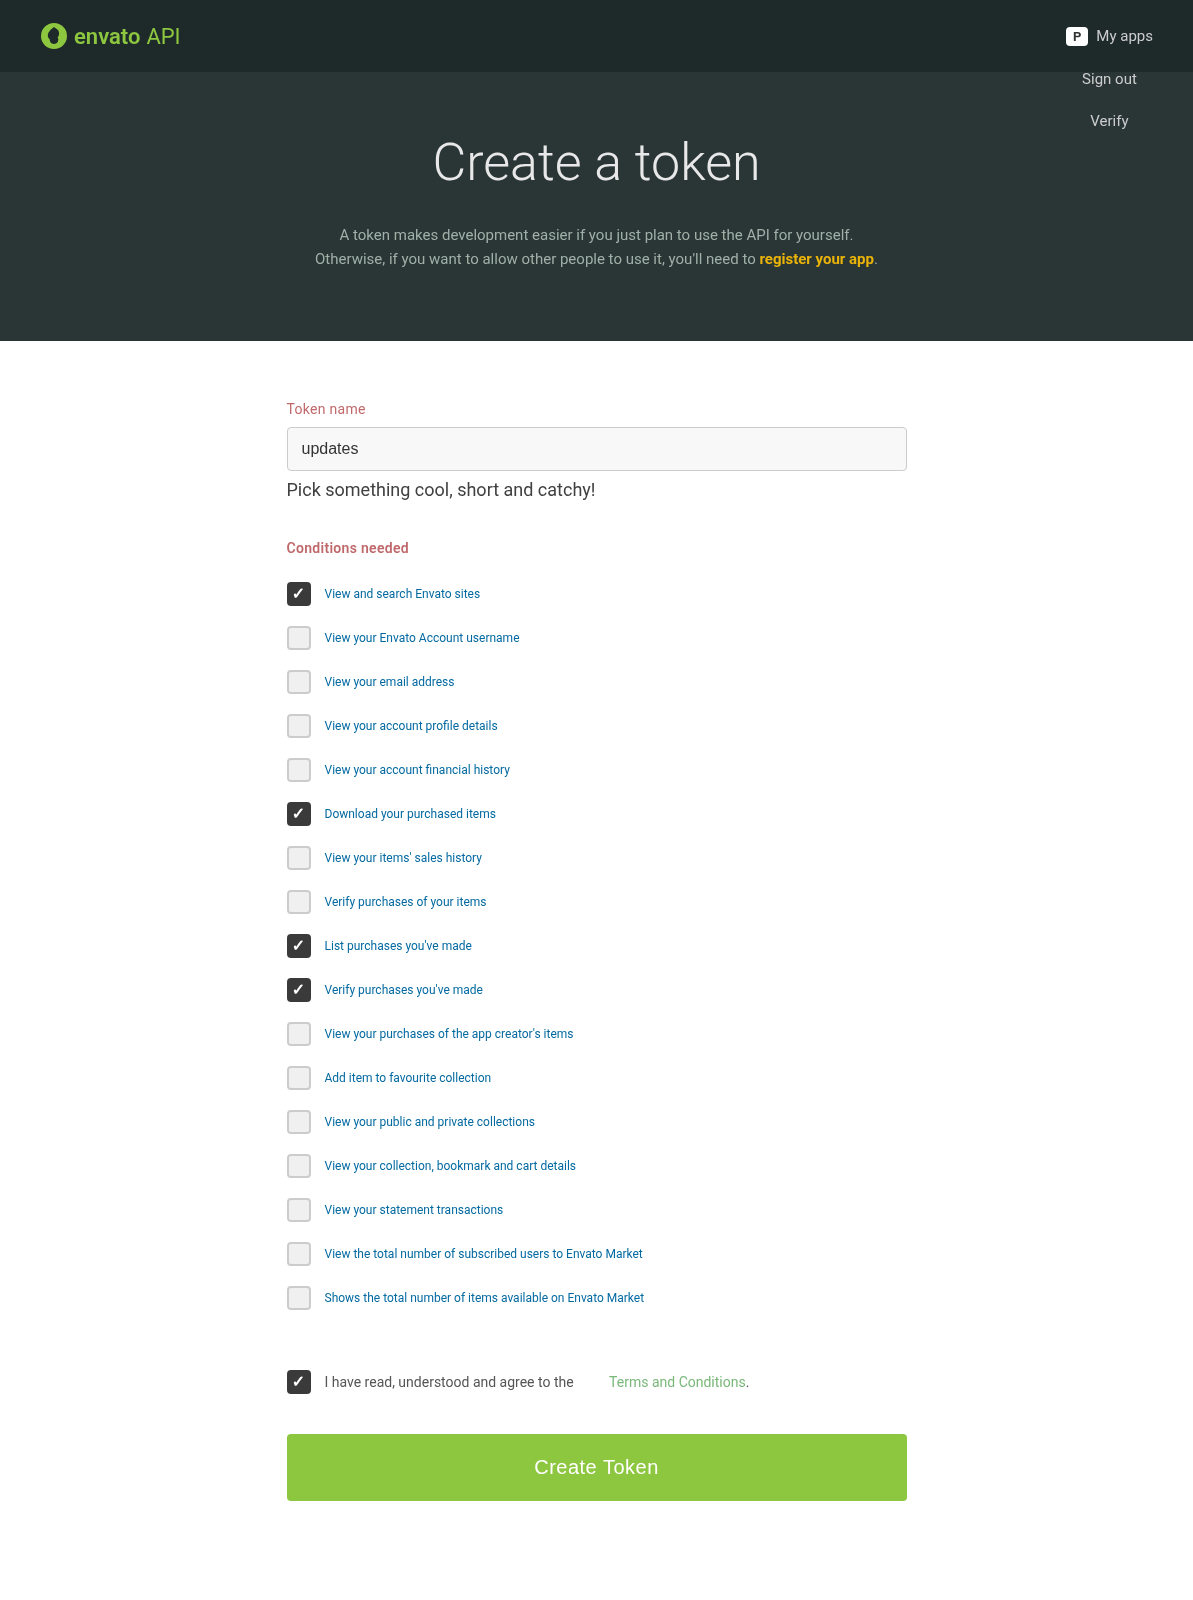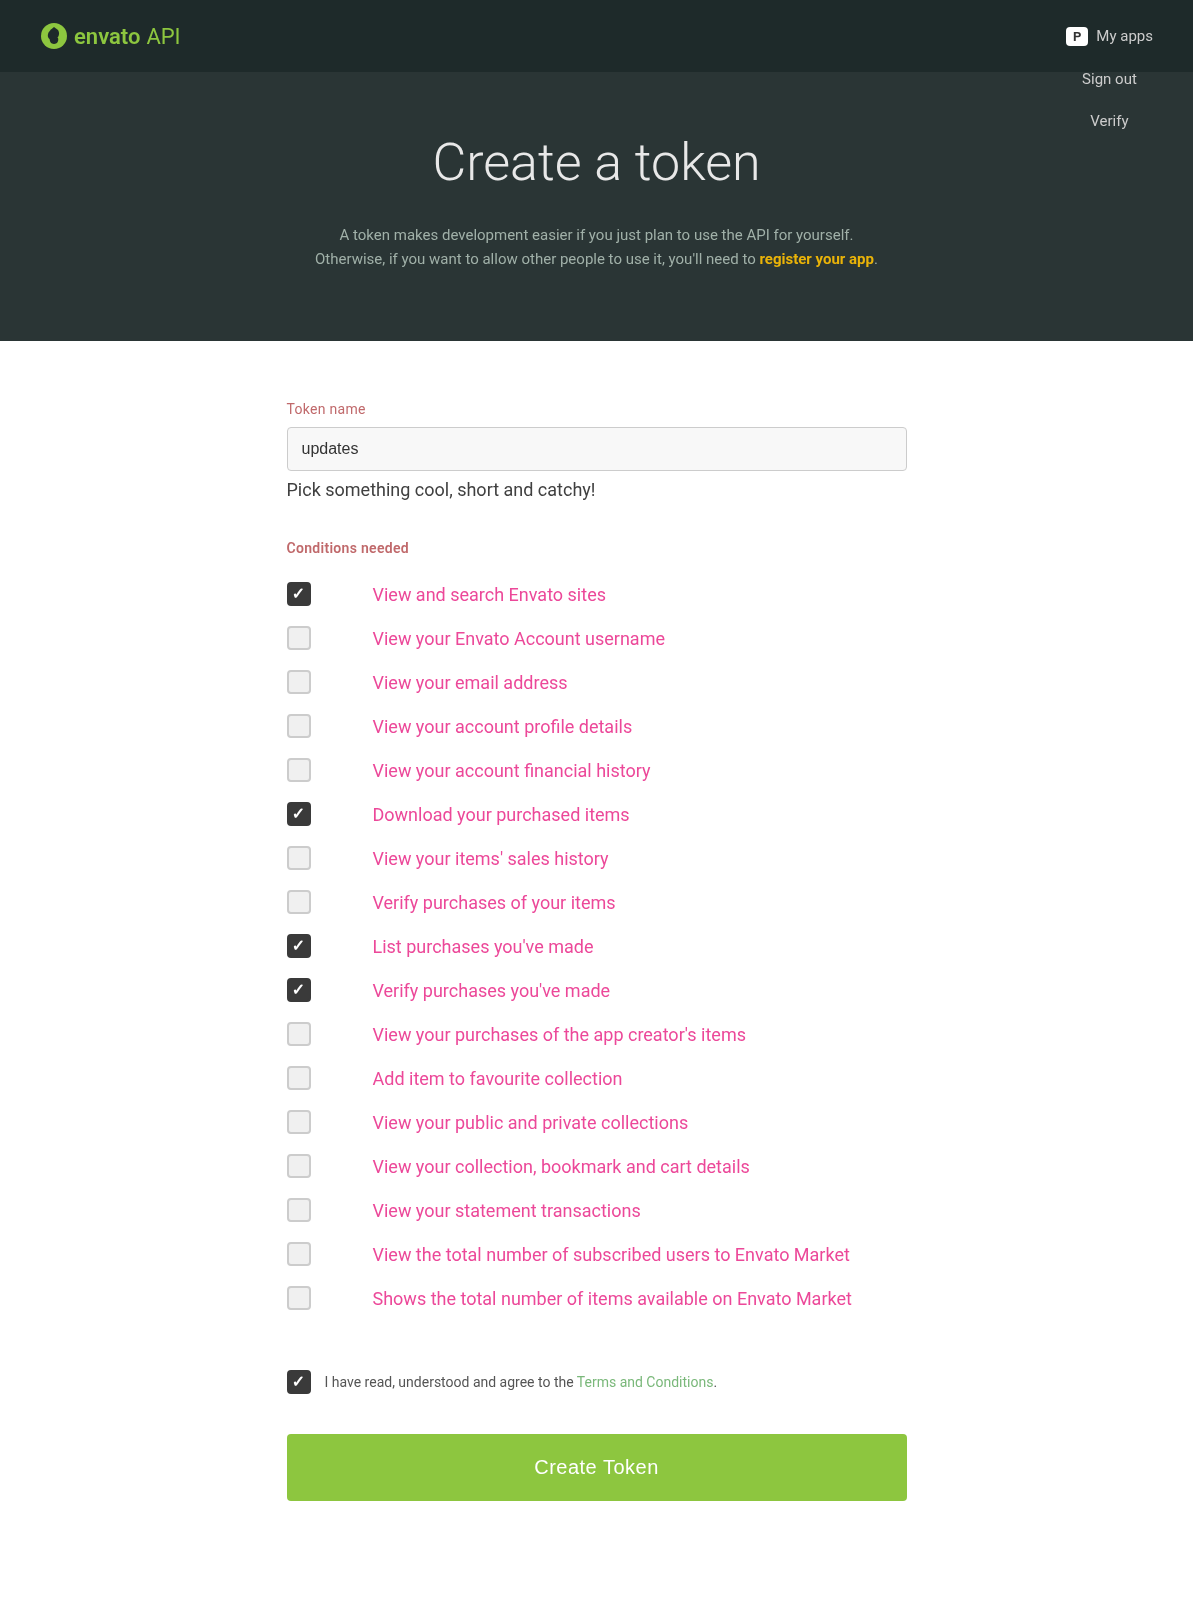--- a/index.html
+++ b/index.html
@@ -158,40 +158,40 @@
       background: #3a3a3a;
       border-color: #3a3a3a;
     }
     .checkmark {
       color: #fff;
       font-size: 16px;
       font-weight: 700;
       line-height: 1;
     }
     .permission-text {
-      font-size: 18px;
-      color: #ec4899;
-      margin-left: 48px;
+      font-size: 12px;
+      color: #0369a1;
     }
 
     
     .terms-row {
       display: flex;
       align-items: center;
       gap: 14px;
       margin-top: 40px;
       padding: 10px 0;
     }
     .terms-text {
       font-size: 14px;
       color: #555;
     }
     .terms-link {
       color: #7ab87a;
       text-decoration: none;
+      margin-left: 32px;
     }
 
     
     .create-btn {
       width: 100%;
       padding: 22px;
       background: #8dc63f;
       color: #fff;
       font-size: 20px;
       font-weight: 400;

